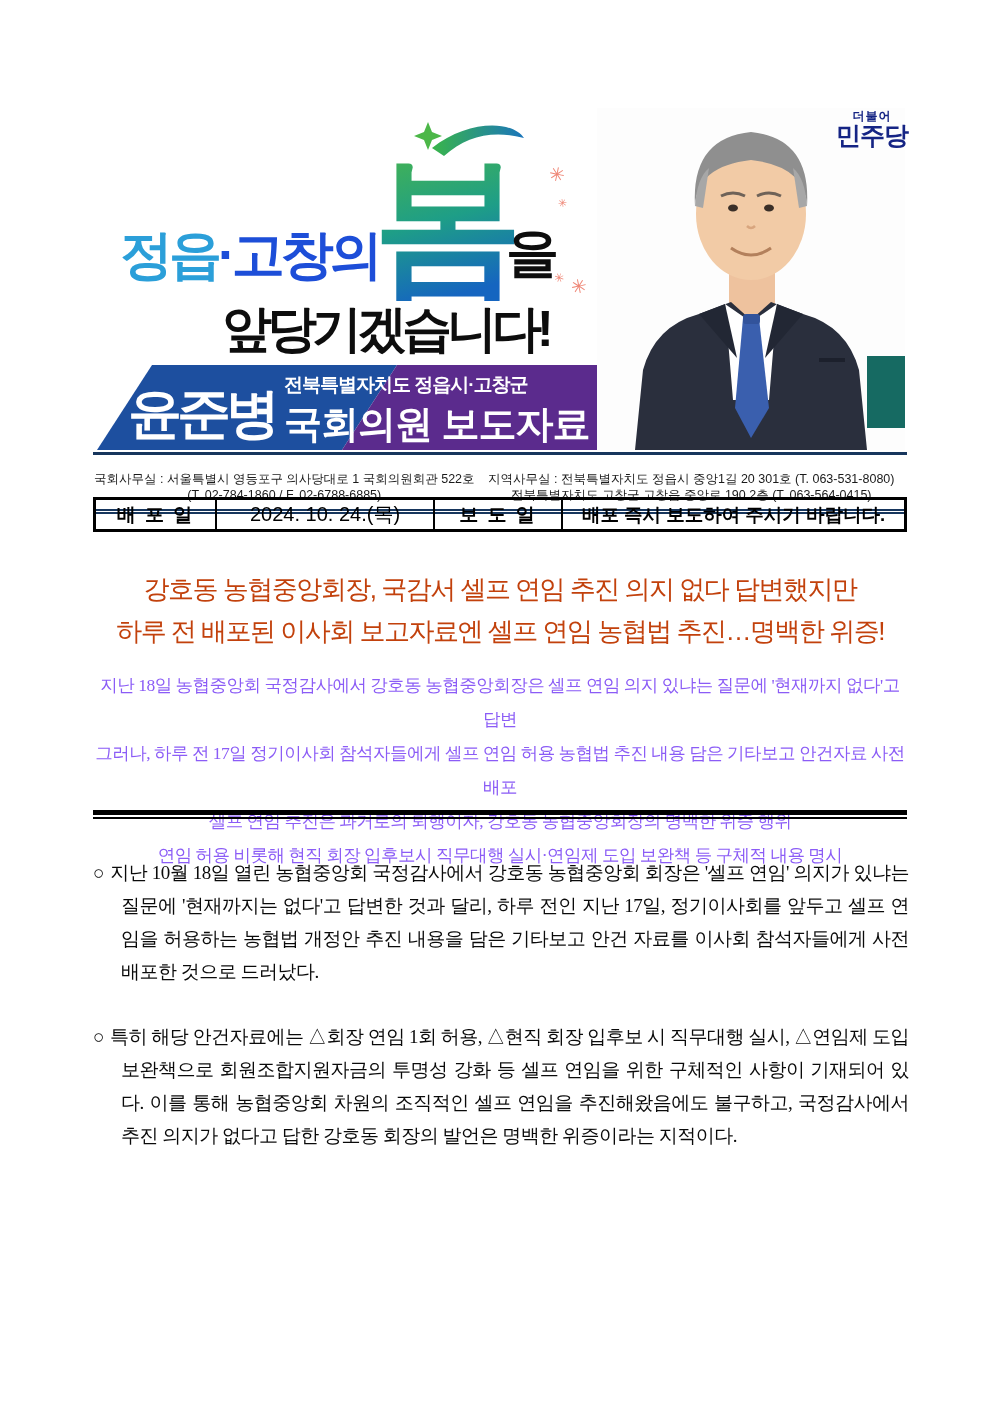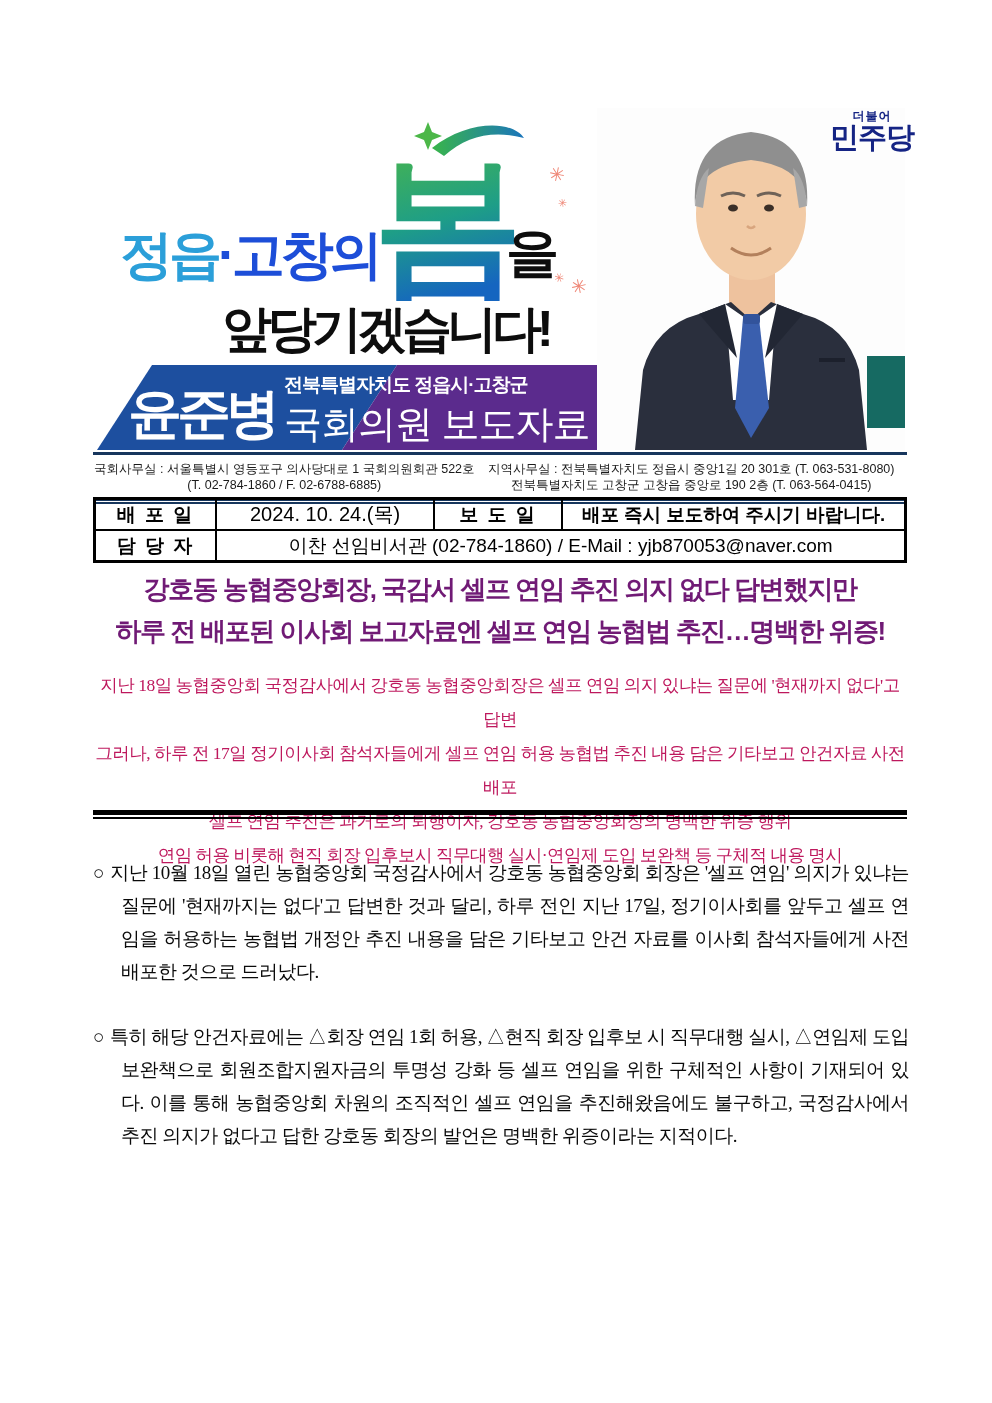--- a/index.html
+++ b/index.html
@@ -18,53 +18,53 @@
   .sp1{left:549px;top:165px;font-size:19px;transform:rotate(12deg);}
   .sp2{left:558px;top:198px;font-size:11px;transform:rotate(-8deg);}
   .sp3{left:554px;top:272px;font-size:12px;transform:rotate(20deg);}
   .sp4{left:571px;top:277px;font-size:19px;transform:rotate(-12deg);}
 
   .band-svg{position:absolute;left:0;top:365px;width:992px;height:85px;z-index:1;}
   .band-name{position:absolute;left:128px;top:378px;width:152px;z-index:2;color:#fff;
              font-size:54px;font-weight:900;letter-spacing:-5px;white-space:nowrap;}
   .band-right{position:absolute;left:284px;top:372px;z-index:2;color:#fff;white-space:nowrap;}
   .band-district{font-size:19px;font-weight:700;letter-spacing:-1px;}
-  .band-title{font-size:38px;font-weight:400;letter-spacing:-1px;margin-top:1px;}
+  .band-title{font-size:38px;font-weight:700;letter-spacing:-1px;margin-top:1px;}
 
   .photo{position:absolute;left:597px;top:108px;width:308px;height:342px;z-index:2;background:#fff;}
   .party-logo{position:absolute;left:828px;top:110px;width:88px;z-index:3;text-align:center;
               color:#152484;line-height:1;}
   .party-top{font-size:12px;font-weight:800;letter-spacing:1px;}
-  .party-bottom{font-size:29px;font-weight:900;letter-spacing:-1px;margin-top:1px;}
+  .party-bottom{font-size:25px;font-weight:900;letter-spacing:-1px;margin-top:1px;}
 
   
   .offices{position:absolute;left:93px;top:452px;width:814px;z-index:3;
            border-top:3px solid #17365d;border-bottom:5px double #17365d;
-           padding:6px 0 6px 0;font-size:12.5px;font-weight:500;color:#1a1a1a;}
+           padding:16px 0 6px 0;font-size:12.5px;font-weight:500;color:#1a1a1a;}
   .offices-row{display:flex;}
   .office-left{width:47%;text-align:center;}
   .office-right{width:53%;text-align:center;}
   .office-line{line-height:16px;white-space:nowrap;}
 
   
   .info-table{position:absolute;left:93px;top:497px;width:814px;border-collapse:collapse;z-index:3;}
   .info-table td{border:2px solid #000;height:29px;text-align:center;vertical-align:middle;
                  padding:0 2px;white-space:nowrap;}
   .info-table{border:3px solid #000;}
   .cell-label{font-size:19px;font-weight:800;letter-spacing:2px;width:115px;}
   .cell-date{font-size:20px;width:212px;}
   .cell-label2{width:122px;border-radius:6px;}
   .cell-red{font-size:18.5px;font-weight:800;color:#000000;}
   .cell-contact{font-size:19px;}
 
   
   .headline{position:absolute;left:91px;top:568px;width:818px;text-align:center;
-            font-size:26px;font-weight:700;letter-spacing:-1.5px;line-height:42px;color:#701a75;}
+            font-size:26px;font-weight:400;letter-spacing:-1.5px;line-height:42px;color:#c2410c;}
   .summary{position:absolute;left:91px;top:668px;width:818px;text-align:center;
-           font-family:"Liberation Serif",serif;font-size:17.5px;line-height:34px;color:#be185d;
+           font-family:"Liberation Serif",serif;font-size:17.5px;line-height:34px;color:#8b5cf6;
            letter-spacing:-0.5px;}
   .rule-double{position:absolute;left:93px;top:810px;width:814px;height:2px;
                border-top:5px solid #000;border-bottom:2px solid #000;}
 
   
   .body-text{position:absolute;left:93px;top:856px;width:816px;
              font-family:"Liberation Serif",serif;font-size:19px;line-height:33px;color:#0a0a0a;
              text-align:justify;letter-spacing:-0.5px;}
   .para{margin:0 0 32px 0;padding-left:28px;text-indent:-28px;}
   .bullet{margin-right:6px;}
@@ -155,24 +155,20 @@
   </div>
 
   <table class="info-table">
     <tbody>
         <tr>
       <td class="cell-label">배 포 일</td>
       <td class="cell-date">2024. 10. 24.(목)</td>
       <td class="cell-label cell-label2">보 도 일</td>
       <td class="cell-red">배포 즉시 보도하여 주시기 바랍니다.</td>
     </tr>
-    <tr>
-      <td class="cell-label">담 당 자</td>
-      <td class="cell-contact" colspan="3">이찬 선임비서관 (02-784-1860)  /  E-Mail : yjb870053@naver.com</td>
-    </tr>
   </tbody>
     </table>
 
   <div class="headline">
     <div>강호동 농협중앙회장, 국감서 셀프 연임 추진 의지 없다 답변했지만</div>
     <div>하루 전 배포된 이사회 보고자료엔 셀프 연임 농협법 추진…명백한 위증!</div>
   </div>
 
   <div class="summary">
     <div>지난 18일 농협중앙회 국정감사에서 강호동 농협중앙회장은 셀프 연임 의지 있냐는 질문에 '현재까지 없다'고 답변</div>

